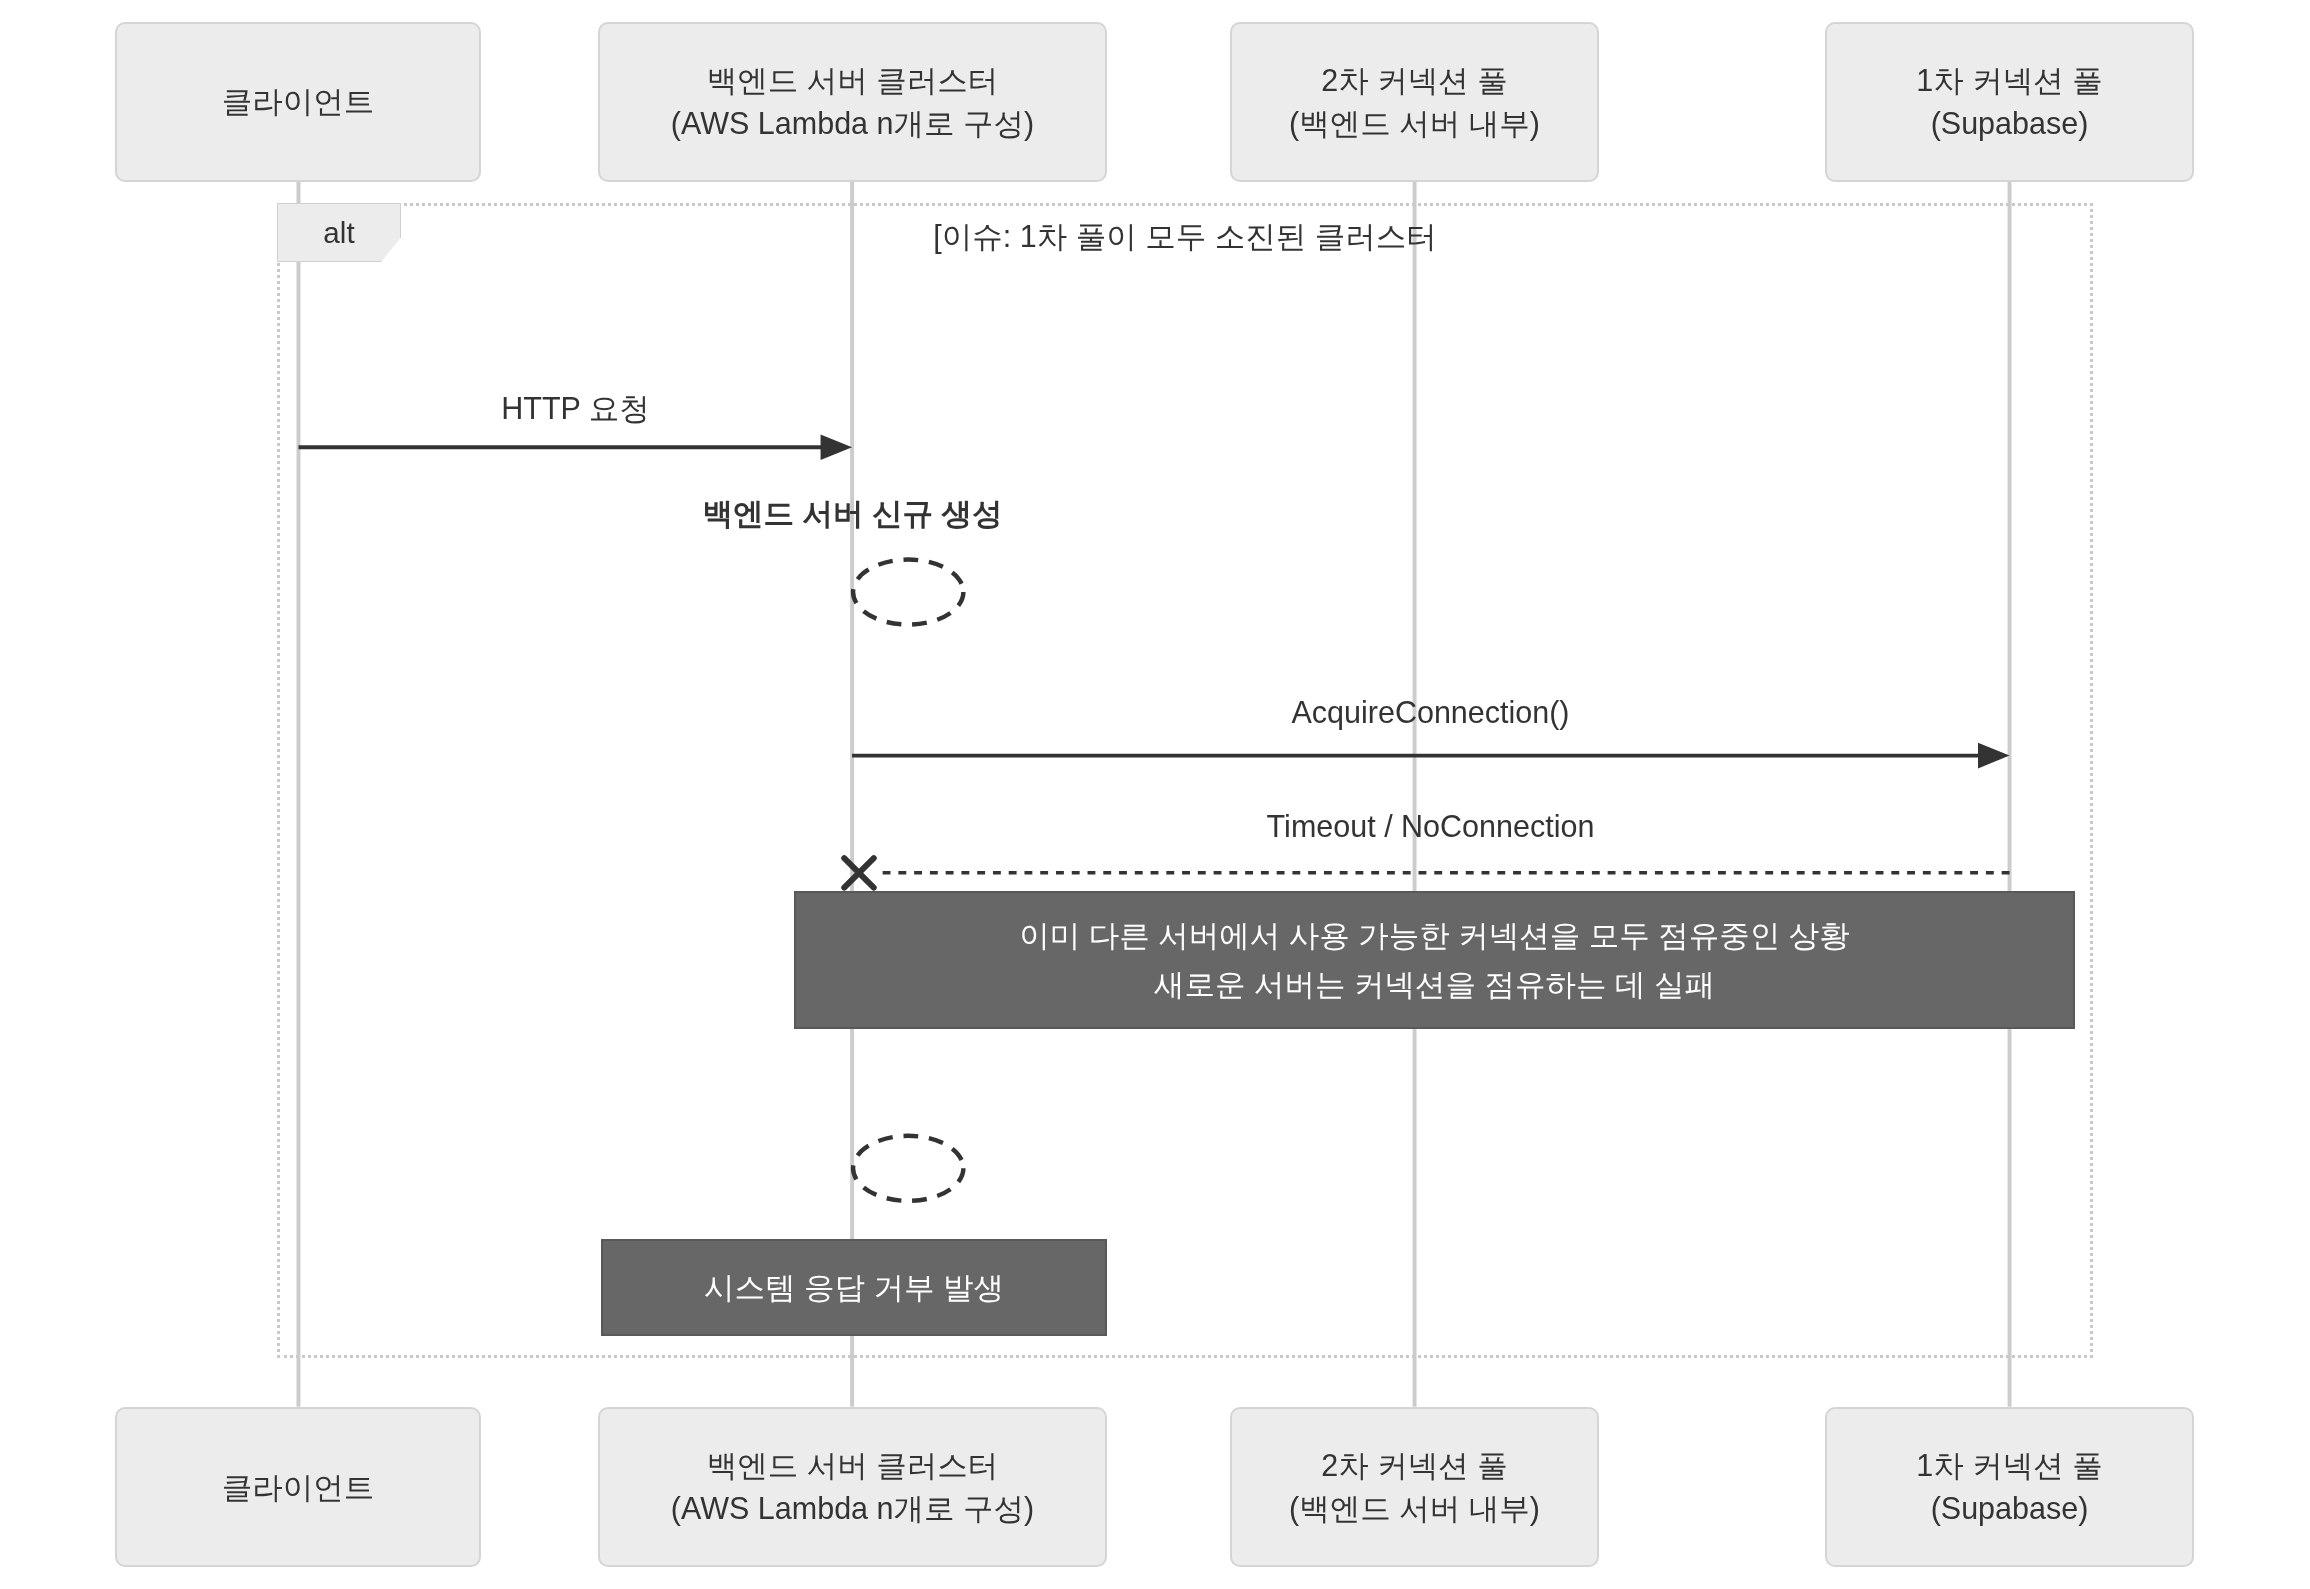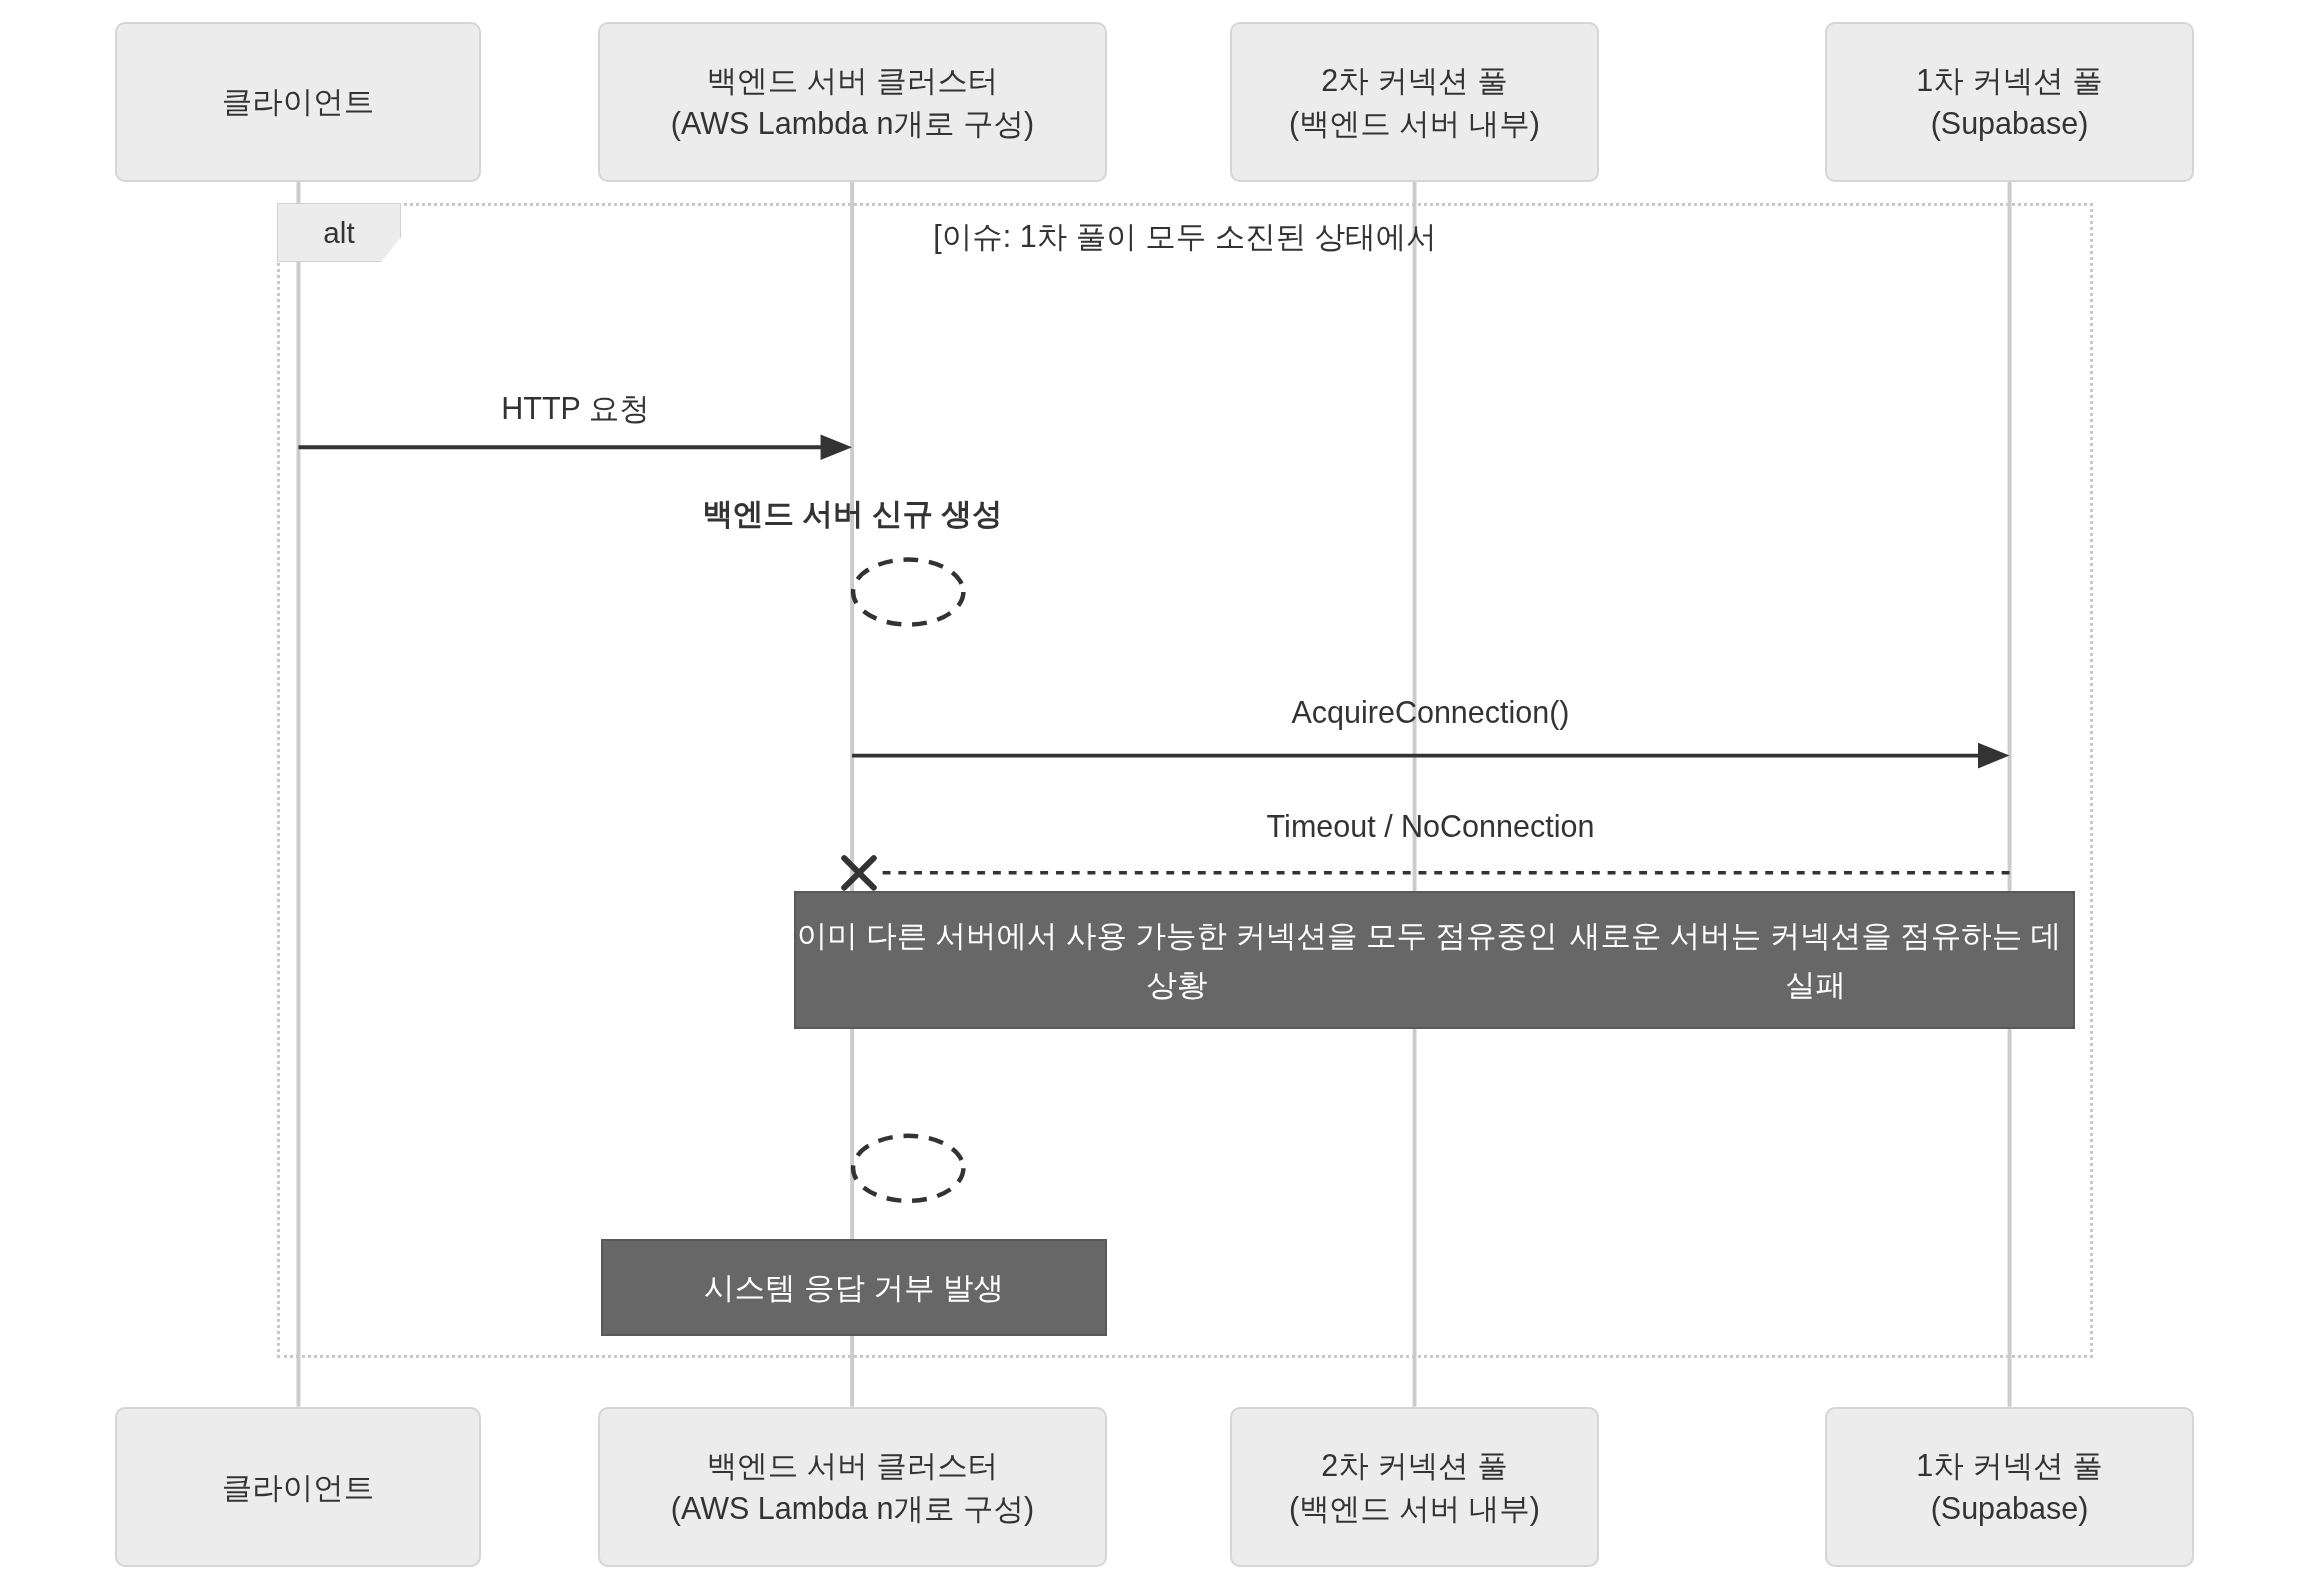--- a/index.html
+++ b/index.html
@@ -48,21 +48,21 @@
   .alt-condition{
     position:absolute;left:277px;top:215px;width:1816px;
     text-align:center;font-size:30.5px;font-weight:500;line-height:43px;color:var(--text);
   }
   .msg-label{
     position:absolute;text-align:center;font-size:30.5px;font-weight:500;color:var(--text);
     line-height:37px;white-space:nowrap;
   }
   .note{
     position:absolute;background:var(--note-fill);border:2px solid var(--note-border);
-    display:flex;flex-direction:row;align-items:center;justify-content:center;
+    display:flex;flex-direction:column;align-items:center;justify-content:center;
     color:var(--note-text);font-size:30.5px;font-weight:500;line-height:49px;
     text-align:center;
   }
 </style>
 </head>
 <body>
 
 <div class="canvas">
 
   <svg class="svg-layer" viewBox="0 0 2345 1614">
@@ -85,21 +85,21 @@
     <line x1="887" y1="871" x2="857" y2="901" style="stroke:var(--arrow);stroke-width:6;stroke-linecap:round"></line>
 
     <ellipse cx="922" cy="1186" rx="56" ry="33" style="fill:none;stroke:var(--arrow);stroke-width:4.5;stroke-dasharray:15 11"></ellipse>
   </svg>
 
   <div class="alt-frame"></div>
   <div class="alt-label">
     <span>alt</span>
   </div>
   <div class="alt-condition">
-    <div>[이슈: 1차 풀이 모두 소진된 상태에서</div>
+    <div>[이슈: 1차 풀이 모두 소진된 클러스터</div>
   </div>
 
   <div class="participant" style="left:115px;top:21.7px;width:366px;">
     <div>클라이언트</div>
     <div></div>
   </div>
   <div class="participant" style="left:598px;top:21.7px;width:509px;">
     <div>백엔드 서버 클러스터</div>
     <div>(AWS Lambda n개로 구성)</div>
   </div>

